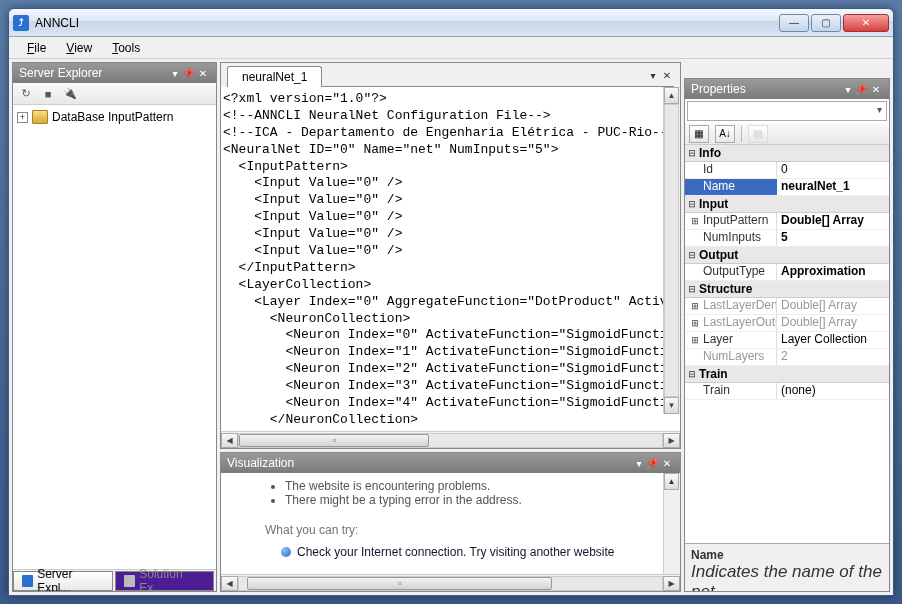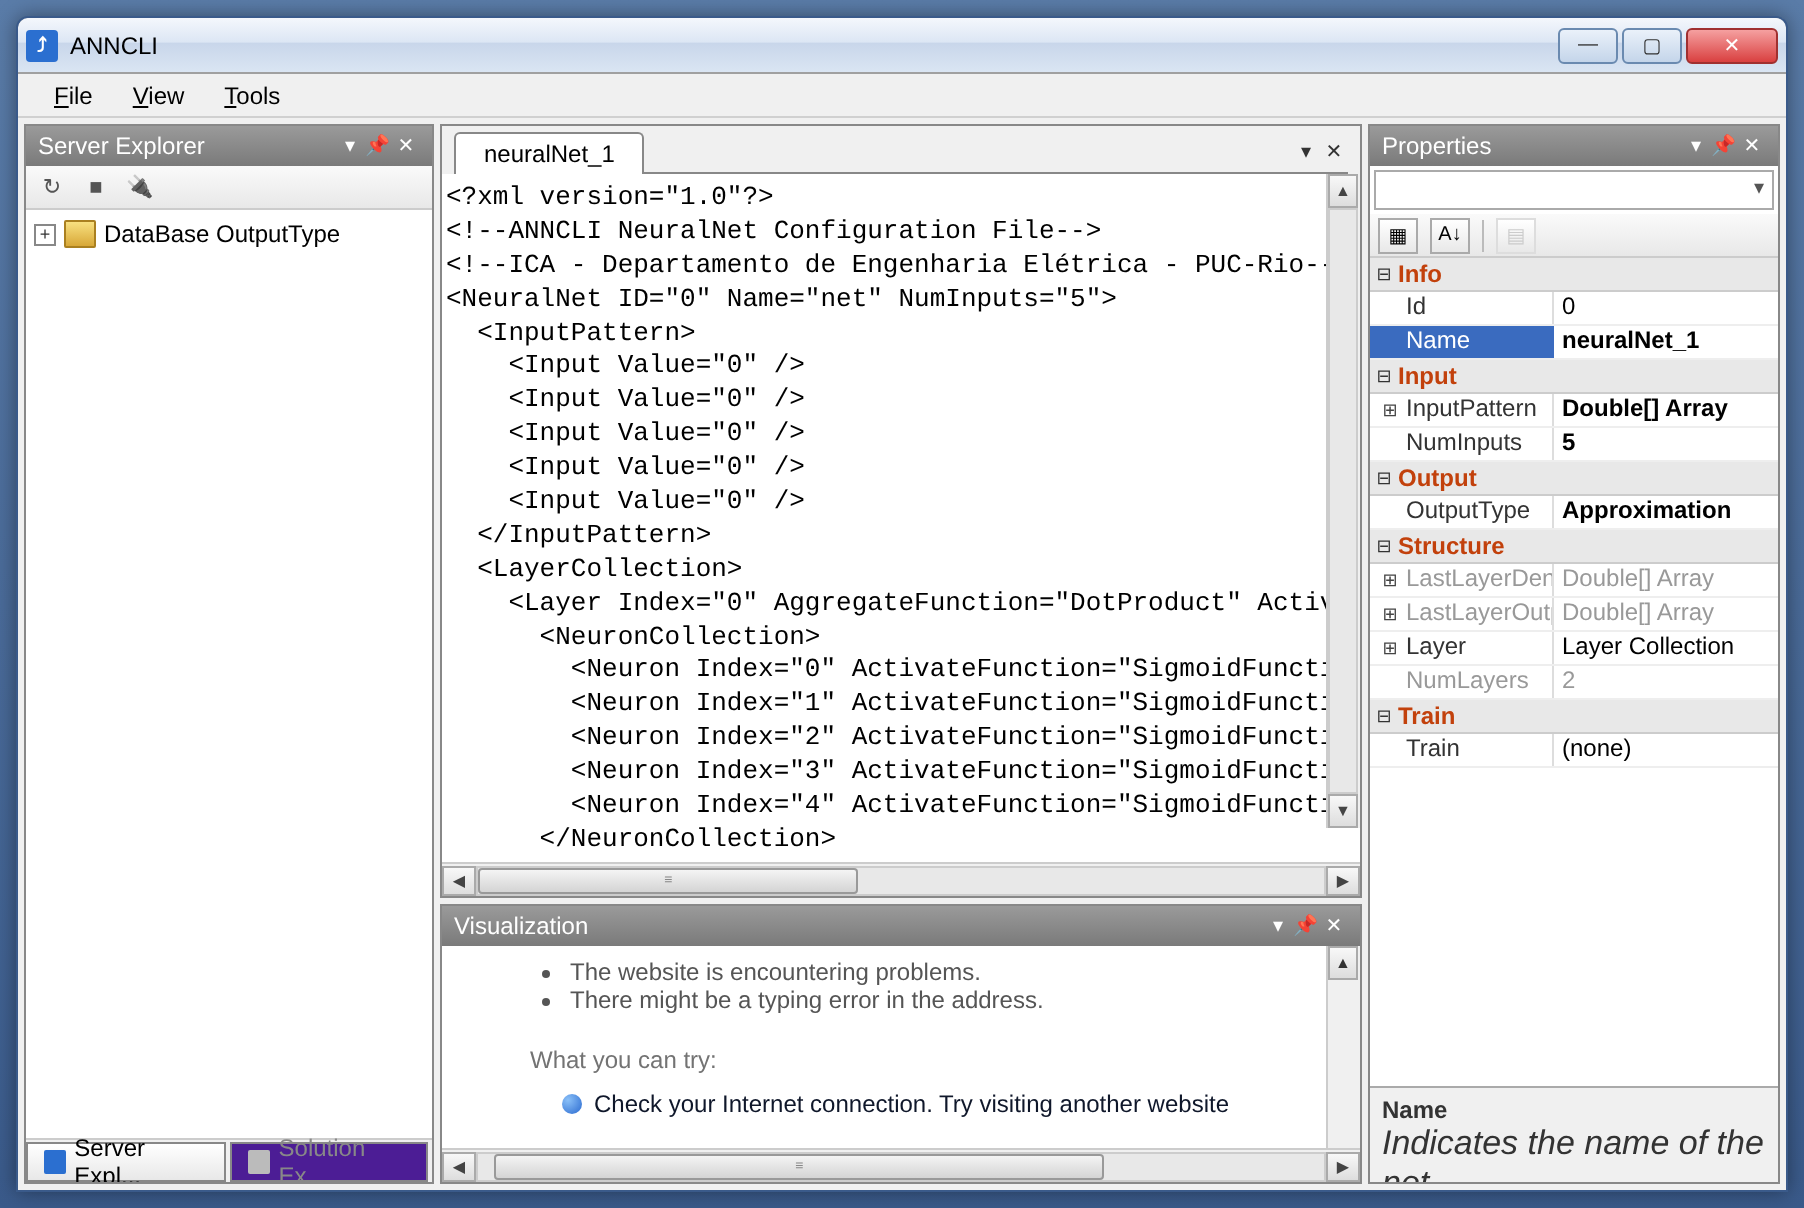--- a/index.html
+++ b/index.html
@@ -11,21 +11,21 @@
 .winbtns { display: flex; gap: 2px; }
 .winbtn { width: 30px; height: 18px; border: 1px solid #6a8ab0; border-radius: 3px; background: linear-gradient(to bottom, #eaf1fa, #c4d5ea); display:flex; align-items:center; justify-content:center; font-size:10px; color:#333; }
 .winbtn.close { background: linear-gradient(to bottom, #f5a0a0, #d94040); color:#fff; border-color:#a03030; width:46px; }
 .menubar { height: 22px; background: #f0f0f0; display: flex; align-items: center; padding: 0 8px; gap: 0; border-bottom: 1px solid #d0d0d0; }
 .menuitem { padding: 16px 10px; cursor: default; }
 .menuitem u { text-decoration: underline; }
 .workspace { flex: 1; display: flex; background: #f0f0f0; padding: 3px; gap: 3px; overflow: hidden; }
 .panel { background: #fff; border: 1px solid #888; display: flex; flex-direction: column; overflow: hidden; }
 .server-explorer { width: 205px; }
 .center { flex: 1; display: flex; flex-direction: column; gap: 3px; }
-.properties { width: 206px; }
+.properties { width: 206px; margin-top: 16px; }
 .panel-header { height: 20px; background: linear-gradient(to bottom, #9a9a9a, #7a7a7a); color: #fff; display: flex; align-items: center; padding: 0 6px; font-weight: normal; }
 .panel-header .spacer { flex: 1; }
 .panel-header .hicon { width: 14px; text-align: center; font-size: 10px; color: #fff; cursor:default; }
 .toolbar { height: 22px; border-bottom: 1px solid #ccc; display:flex; align-items:center; padding:0 4px; gap:4px; background: linear-gradient(to bottom,#fafafa,#e8e8e8);}
 .tbtn { width:18px; height:18px; border:1px solid transparent; display:flex; align-items:center; justify-content:center; font-size:11px; color:#555;}
 .tree { flex:1; padding:4px; overflow:auto; }
 .tnode { display:flex; align-items:center; gap:4px; padding:1px 0; }
 .tnode .tw { width:11px; height:11px; border:1px solid #888; background:#fff; display:flex; align-items:center; justify-content:center; font-size:9px; line-height:9px; color:#333;}
 .tnode .ticon { width:16px; height:14px; background: linear-gradient(to bottom,#f8e080,#d8a838); border-radius:1px; border:1px solid #aa8020;}
 .tabstrip { height: 24px; display: flex; align-items: flex-end; padding: 0 6px; gap:0; background:#f0f0f0; border-bottom: none; overflow:hidden;}
@@ -53,21 +53,21 @@
 .btab .bicon { width:12px; height:12px; background:#2b6fd0; border-radius:1px;}
 .btab.inactive .bicon { background:#bbb;}
 .prop-combo { height:20px; margin:2px; border:1px solid #aaa; background:#fff; position:relative;}
 .prop-combo::after { content:"▾"; position:absolute; right:4px; top:2px; font-size:10px; color:#555;}
 .prop-toolbar { height:22px; border-bottom:1px solid #ccc; display:flex; align-items:center; padding:0 4px; gap:6px; background:linear-gradient(#fafafa,#e8e8e8);}
 .prop-toolbar .pbtn { width:20px; height:18px; border:1px solid #aaa; background:linear-gradient(#fff,#e8e8e8); display:flex; align-items:center; justify-content:center; font-size:10px;}
 .prop-toolbar .sep { width:1px; height:16px; background:#bbb;}
 .propgrid { flex:1; overflow:auto; font-size:11px;}
 .propcat { background:#e8e8e8; display:flex; align-items:center; height:17px; border-bottom:1px solid #ccc;}
 .propcat .tw { width:14px; text-align:center; color:#333; font-size:9px;}
-.propcat .lbl { font-weight:bold; color:#c2410c;}
+.propcat .lbl { font-weight:bold; color:#000000;}
 .proprow { display:flex; height:17px; border-bottom:1px solid #eee;}
 .proprow .k { width:92px; padding-left:18px; color:#333; border-right:1px solid #ddd; overflow:hidden; white-space:nowrap;}
 .proprow .k .tw2 { width:12px; display:inline-block; text-align:center; font-size:9px; margin-left:-14px; margin-right:2px; color:#444;}
 .proprow .v { flex:1; padding-left:4px; color:#000; overflow:hidden; white-space:nowrap;}
 .proprow .v.bold { font-weight:bold;}
 .proprow.dim .k, .proprow.dim .v { color:#999;}
 .proprow.sel { background:#3a6bbf;}
 .proprow.sel .k { color:#fff; border-right-color:#3a6bbf;}
 .proprow.sel .v { background:#fff; color:#000;}
 .prop-desc { height:48px; border-top:1px solid #aaa; padding:4px 6px; background:#f0f0f0;}
@@ -106,21 +106,21 @@
       </div>
       <div class="toolbar">
         <div class="tbtn">↻</div>
         <div class="tbtn">■</div>
         <div class="tbtn">🔌</div>
       </div>
       <div class="tree">
         <div class="tnode">
           <span class="tw">+</span>
           <span class="ticon"></span>
-          <span>DataBase OutputType</span>
+          <span>DataBase InputPattern</span>
         </div>
       </div>
       <div class="bottom-tabs">
         <div class="btab">
             <span class="bicon"></span>
             <span>Server Expl...</span>
           </div>
         <div class="btab inactive">
             <span class="bicon"></span>
             <span>Solution Ex...</span>

